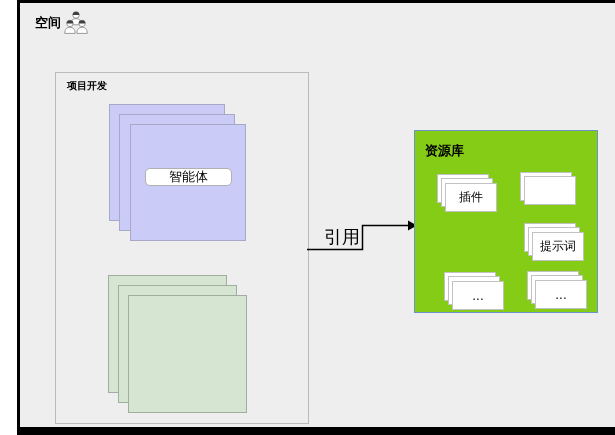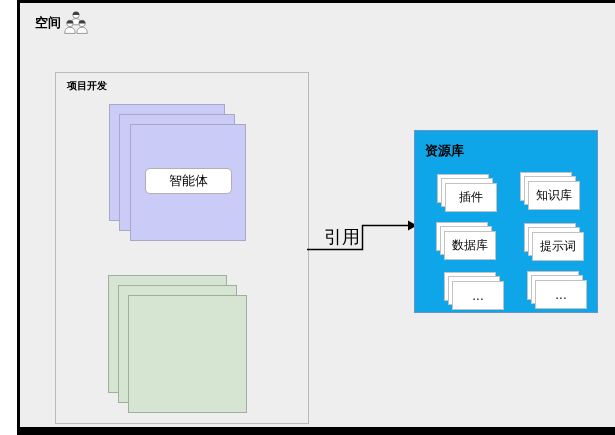--- a/index.html
+++ b/index.html
@@ -23,21 +23,21 @@
   .app-stack .sq { width:119px; height:118px; }
   .sq.s1 { left:0; top:0; }
   .agent-stack .sq.s2 { left:10px; top:10px; }
   .agent-stack .sq.s3 { left:21px; top:20px; }
   .app-stack .sq.s2 { left:10px; top:10px; }
   .app-stack .sq.s3 { left:20px; top:20px; }
   .pill {
     position:absolute; background:#fff; border:1px solid #b0b0b0; border-radius:5px;
     display:flex; align-items:center; justify-content:center; font-size:13px; box-sizing:border-box;
   }
-  .agent-pill { left:36px; top:64px; width:87px; height:26px; }
+  .agent-pill { left:36px; top:64px; width:87px; height:18px; }
   .app-pill { left:34px; top:54px; width:90px; height:28px; }
 
   .connector-svg { position:absolute; left:287px; top:207px; width:112px; height:46px; }
   .connector-label { position:absolute; left:304px; top:222px; font-size:18px; }
 
   .resource-box { position:absolute; left:394px; top:127px; width:184px; height:183px; box-sizing:border-box; border:1px solid #6c93c8; }
   .resource-title { position:absolute; left:10px; top:11px; font-size:13px; font-weight:bold; }
 
   .rstack { position:absolute; width:61px; height:35px; }
   .rstack .card {
@@ -91,37 +91,31 @@
       <div class="sq s3" style="background: rgb(213, 229, 210); border-color: rgb(159, 174, 159);"></div>
     </div>
   </div>
 
   <svg class="connector-svg" viewBox="0 0 112 46">
     <path d="M 0 39.5 L 55.5 39.5 L 55.5 15.5 L 102 15.5" fill="none" stroke="#000" stroke-width="1.5"></path>
     <polygon points="101,10.5 110,15.5 101,20.5" fill="#000"></polygon>
   </svg>
   <div class="connector-label">引用</div>
 
-  <div class="resource-box" style="background: #0ea5e9;">
+  <div class="resource-box" style="background: #84cc16;">
     <div class="resource-title">资源库</div>
 
     <div class="rstack rs1">
       <div class="card c1"></div>
       <div class="card c2"></div>
       <div class="card c3">插件</div>
     </div>
     <div class="rstack rs2">
       <div class="card c1"></div>
       <div class="card c2"></div>
-      <div class="card c3">知识库</div>
-    </div>
-    <div class="rstack rs3">
-      <div class="card c1"></div>
-      <div class="card c2"></div>
-      <div class="card c3">数据库</div>
     </div>
     <div class="rstack rs4">
       <div class="card c1"></div>
       <div class="card c2"></div>
       <div class="card c3">提示词</div>
     </div>
     <div class="rstack rs5">
       <div class="card c1"></div>
       <div class="card c2"></div>
       <div class="card c3">...</div>

